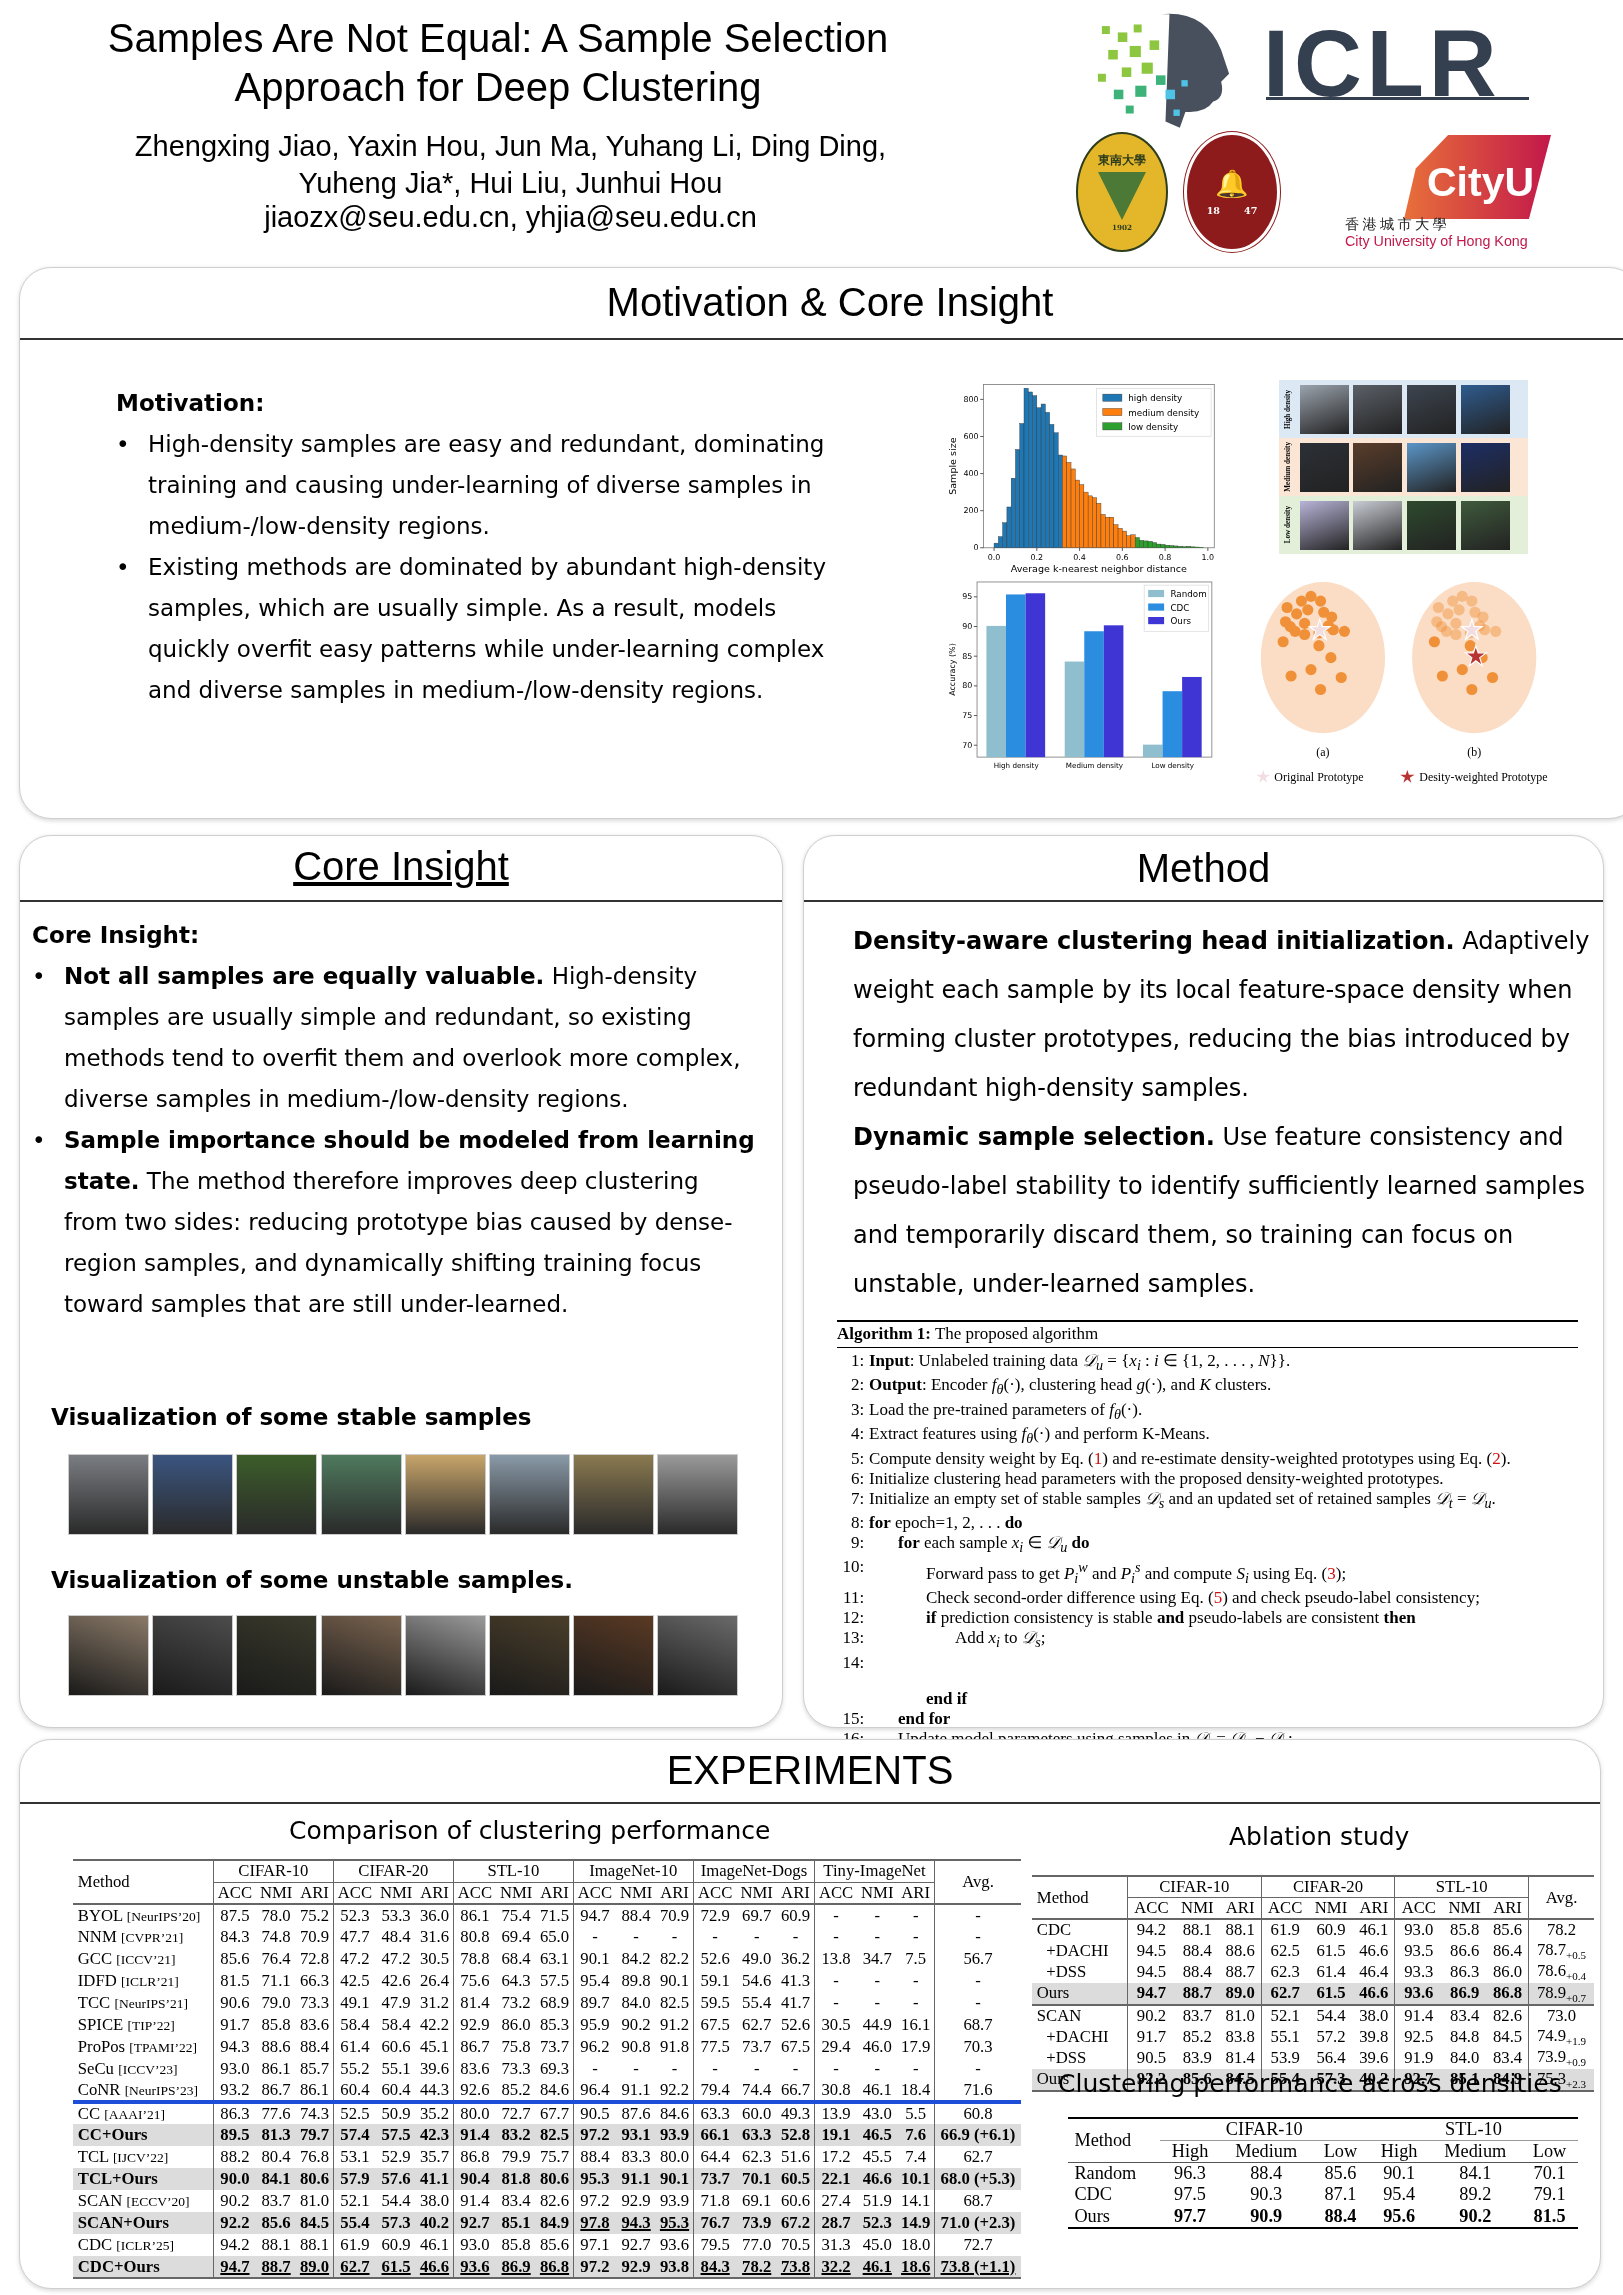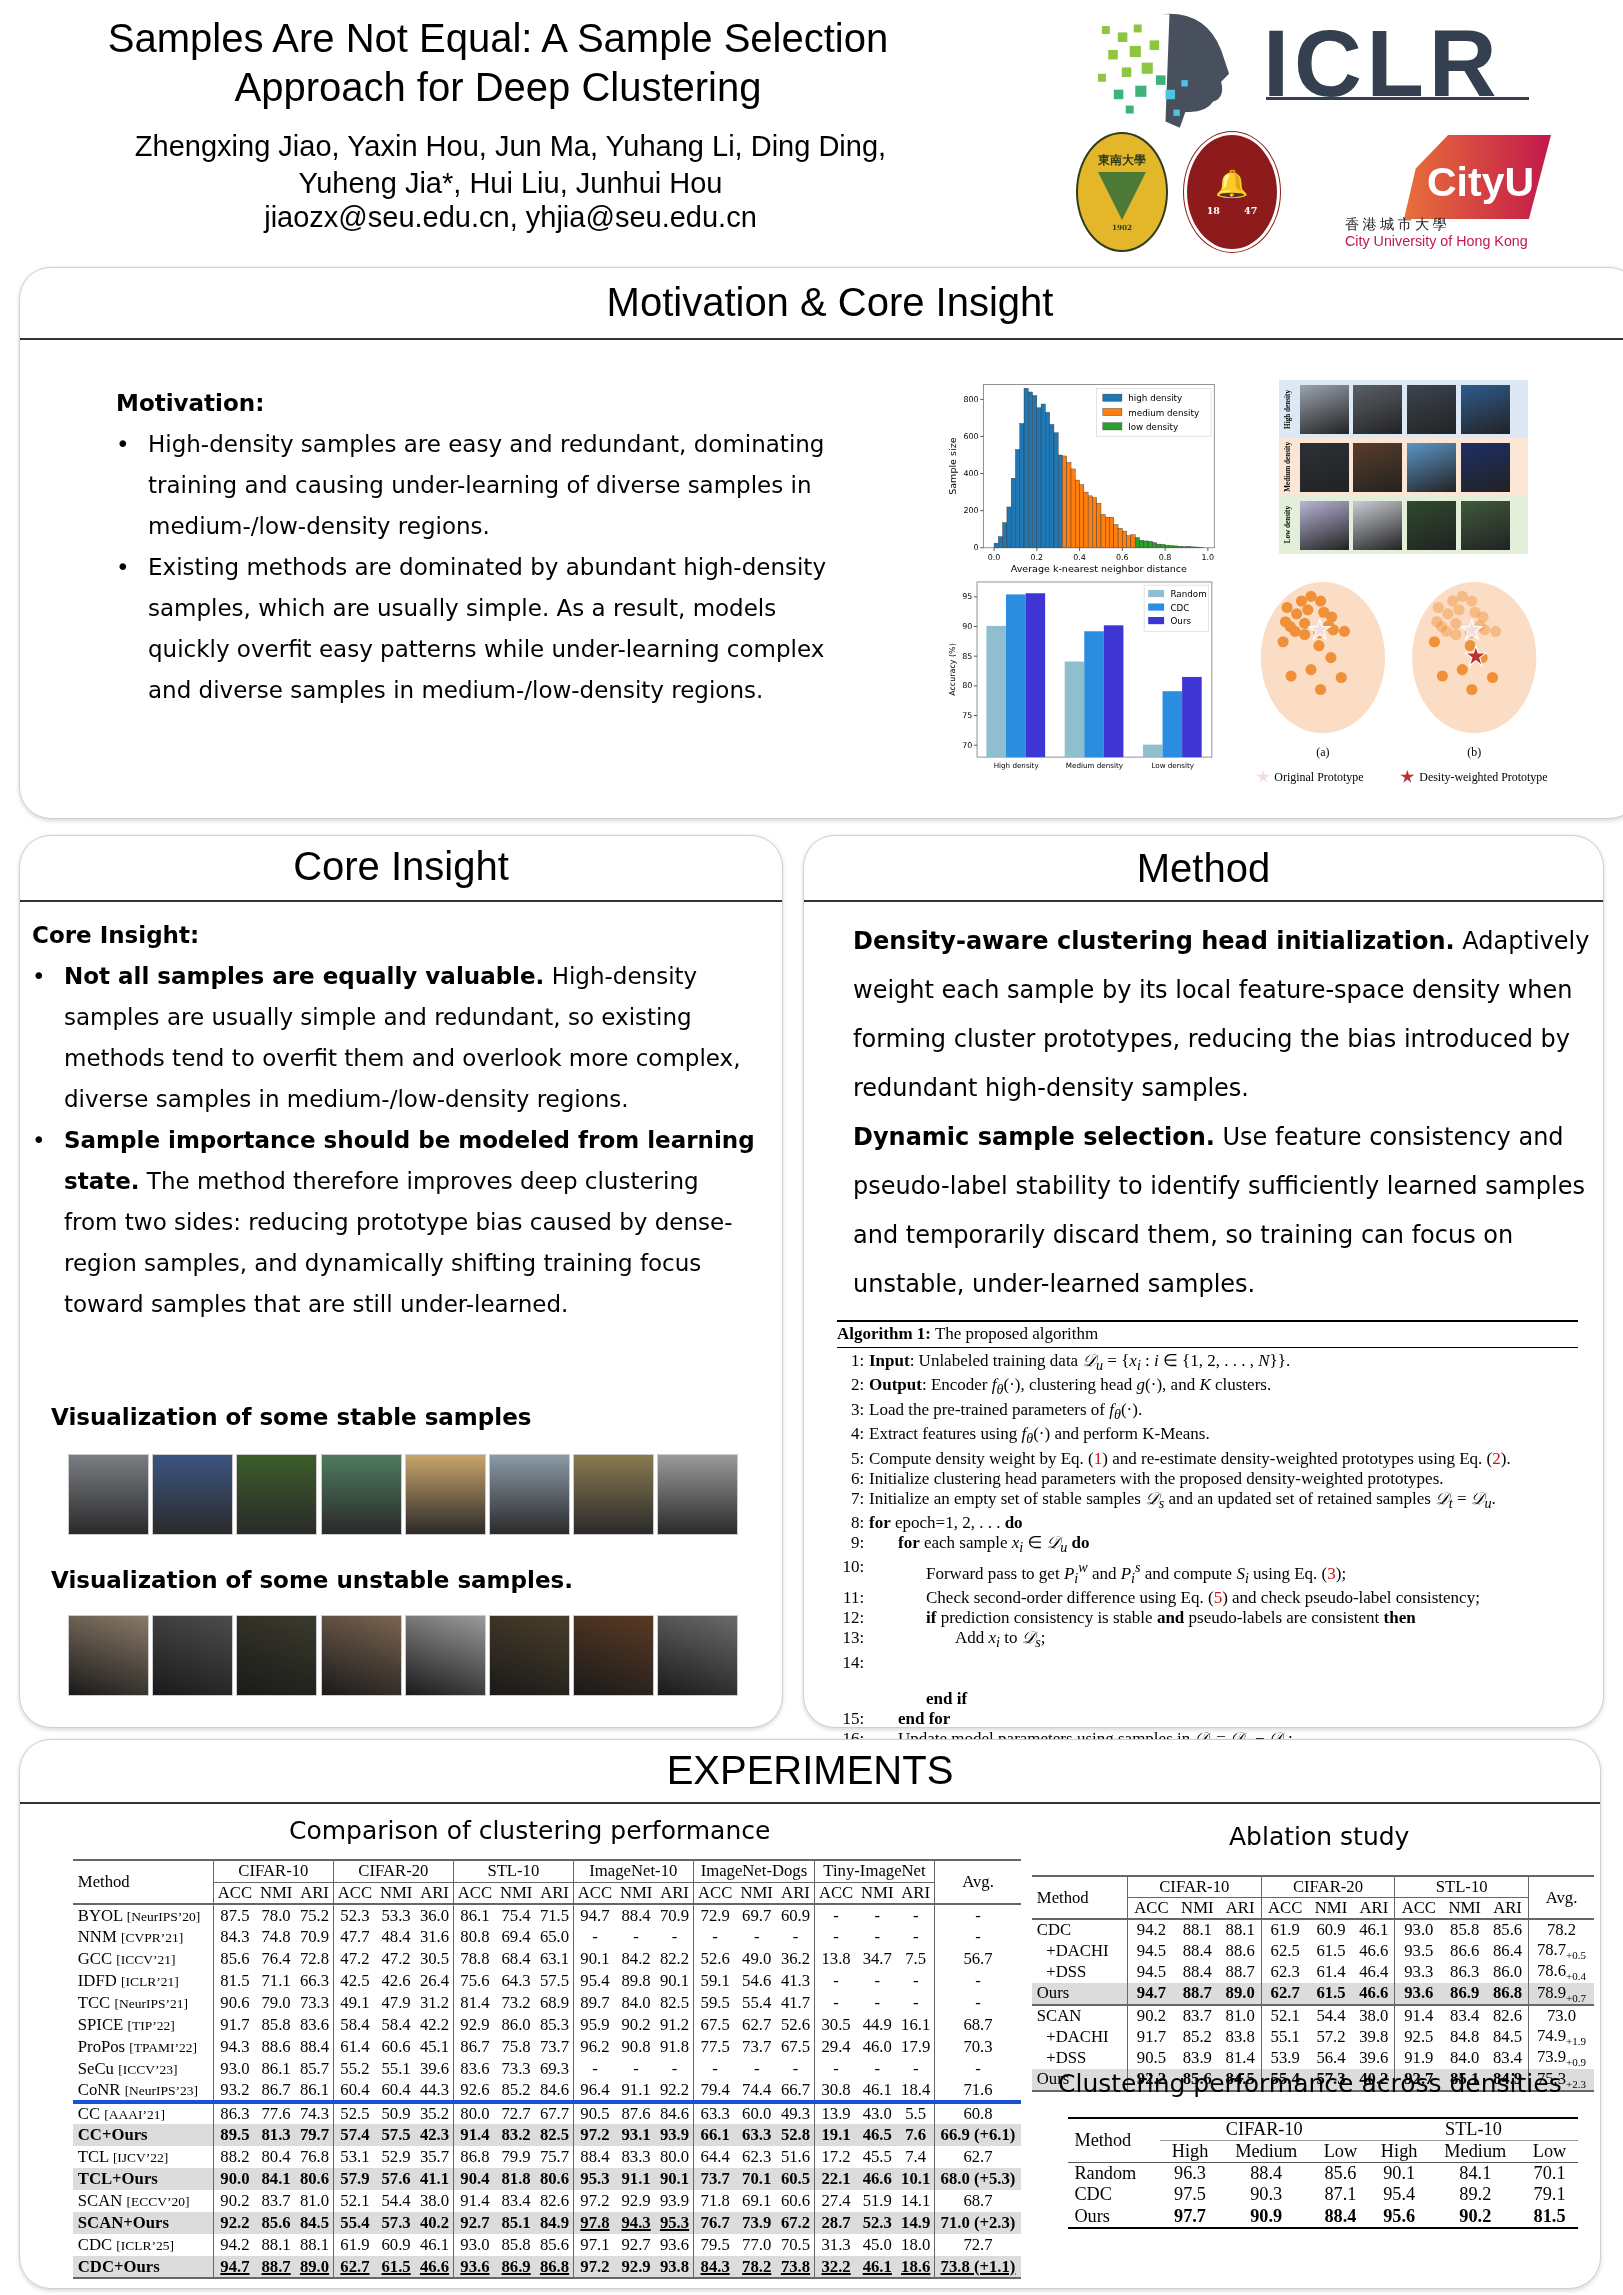--- a/index.html
+++ b/index.html
@@ -378,21 +378,21 @@
   <polygon points="277,80 280,89 290,89 282,95 285,105 277,99 269,105 272,95 264,89 274,89" fill="#b83333" stroke="#fff" stroke-width="1.5"></polygon>
   <text x="85" y="218" text-anchor="middle" font-family="Liberation Serif, serif" font-size="15">(a)</text>
   <text x="275" y="218" text-anchor="middle" font-family="Liberation Serif, serif" font-size="15">(b)</text>
   <polygon points="10,236 12,242 19,242 13,246 15,252 10,248 5,252 7,246 1,242 8,242" fill="#f2dde0"></polygon>
   <text x="24" y="250" font-family="Liberation Serif, serif" font-size="15">Original Prototype</text>
   <polygon points="191,236 193,242 200,242 194,246 196,252 191,248 186,252 188,246 182,242 189,242" fill="#b83333"></polygon>
   <text x="206" y="250" font-family="Liberation Serif, serif" font-size="15">Desity-weighted Prototype</text>
 </svg>
 
 <div id="core-panel" class="panel">
-  <div class="panel-title" style="top:8px;">Core Insight</div>
+  <div class="panel-title" style="top:8px;text-decoration:underline;">Core Insight</div>
   <div class="panel-rule" style="left:0;right:0;top:64px;"></div>
 </div>
 <div class="abs core-text comic">
   <div style="font-weight:bold;">Core Insight:</div>
   <ul class="bul">
     <li><b>Not all samples are equally valuable.</b><span> High-density samples are usually simple and redundant, so existing methods tend to overfit them and overlook more complex, diverse samples in medium-/low-density regions.</span></li>
     <li><b>Sample importance should be modeled from learning state.</b><span> The method therefore improves deep clustering from two sides: reducing prototype bias caused by dense-region samples, and dynamically shifting training focus toward samples that are still under-learned.</span></li>
   </ul>
 </div>
 <div class="abs sub-h comic" style="left:51px;top:1404px;">Visualization of some stable samples</div>

